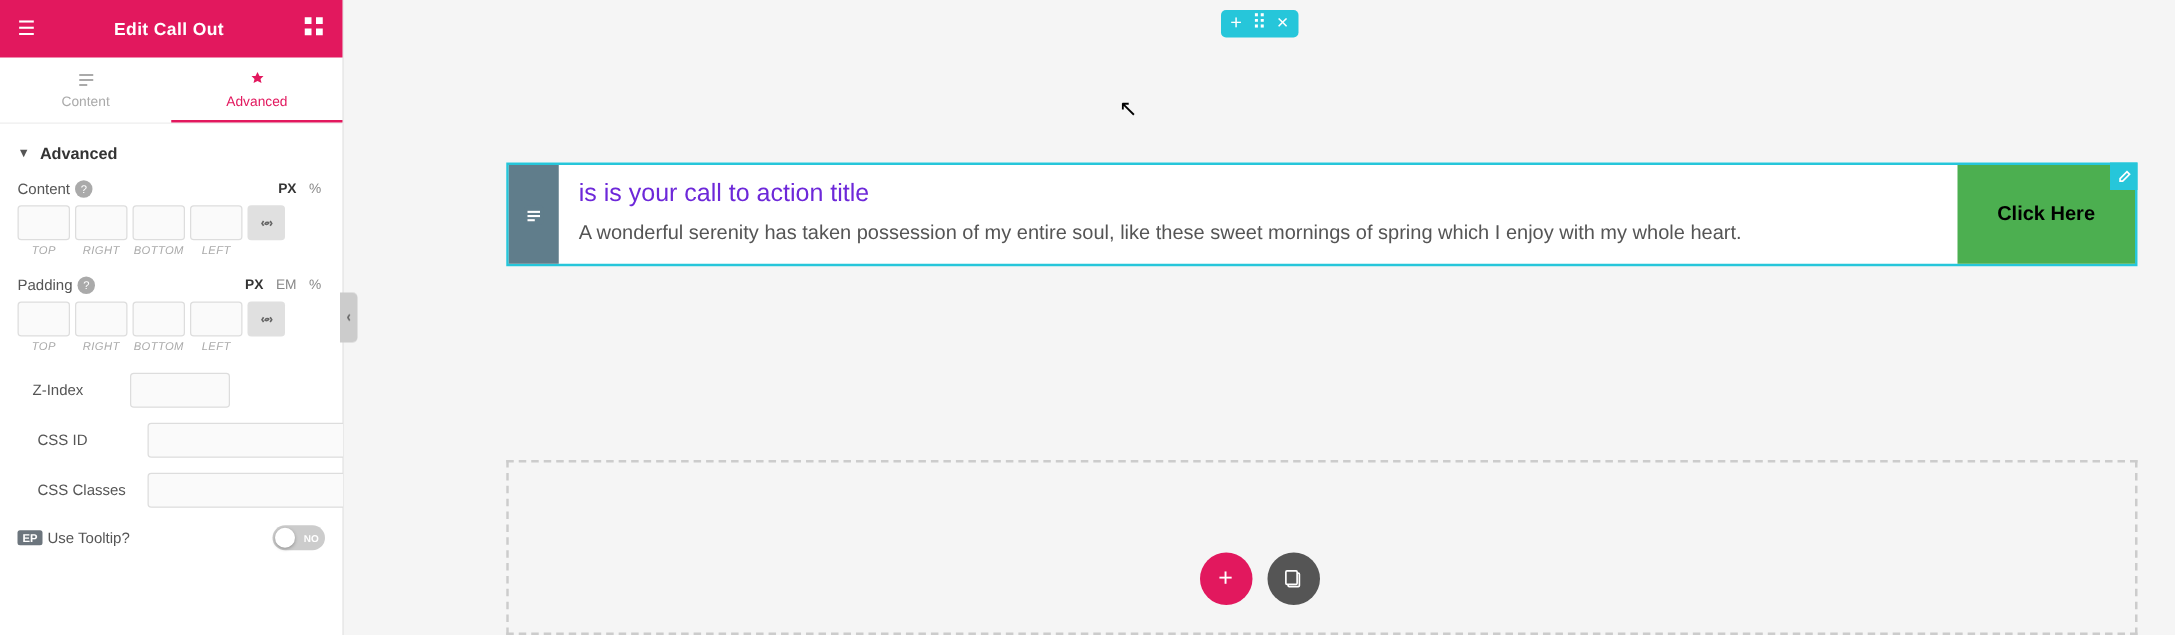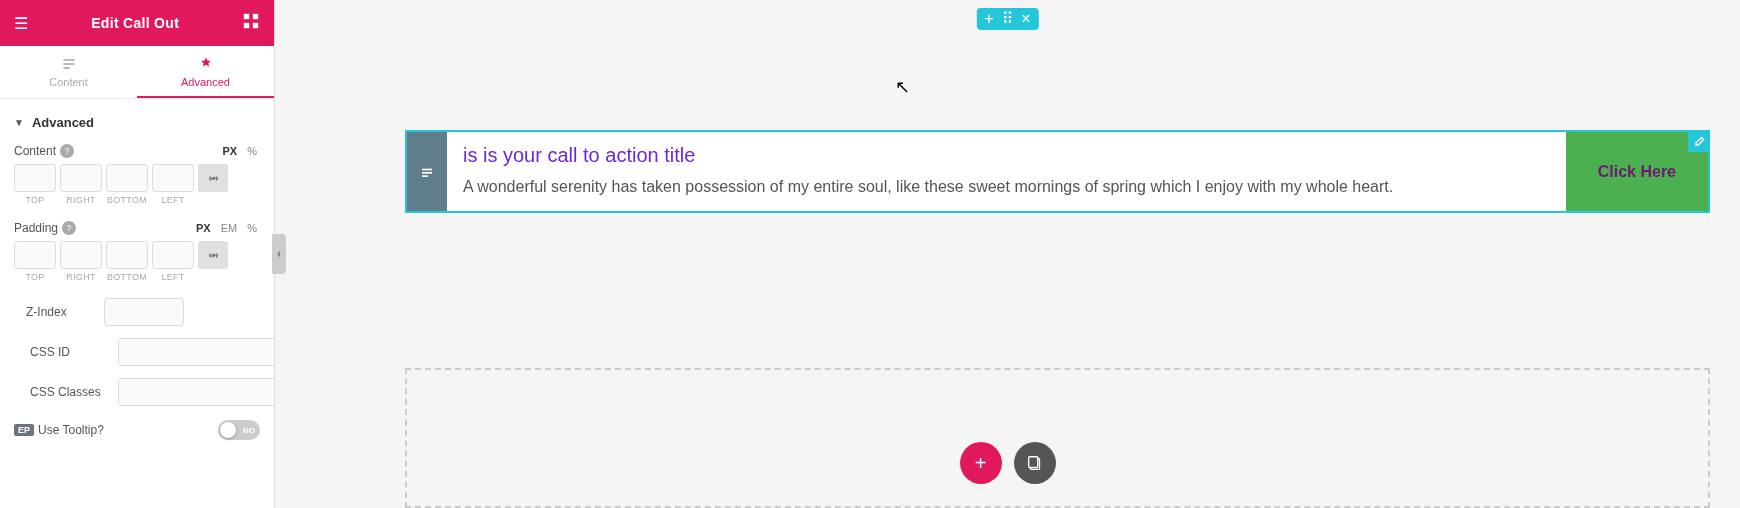--- a/index.html
+++ b/index.html
@@ -184,20 +184,21 @@
       padding-right: 34px;
     }
 
     .sub-label {
       width: 42px;
       text-align: center;
       font-size: 9px;
       color: #aaa;
       text-transform: uppercase;
       letter-spacing: 0.3px;
+      font-style: italic;
     }
 
     .single-input-row {
       display: flex;
       align-items: center;
       gap: 8px;
       padding: 6px 26px;
     }
 
     .single-input-row label {
@@ -397,21 +398,21 @@
     }
 
     .callout-btn-wrap {
       position: relative;
       display: flex;
       align-items: stretch;
     }
 
     .callout-action-btn {
       background: #4caf50;
-      color: #701a75;
+      color: #000000;
       font-size: 16px;
       font-weight: bold;
       padding: 0 32px;
       border: none;
       cursor: pointer;
       min-width: 120px;
     }
 
     .edit-icon-overlay {
       position: absolute;

